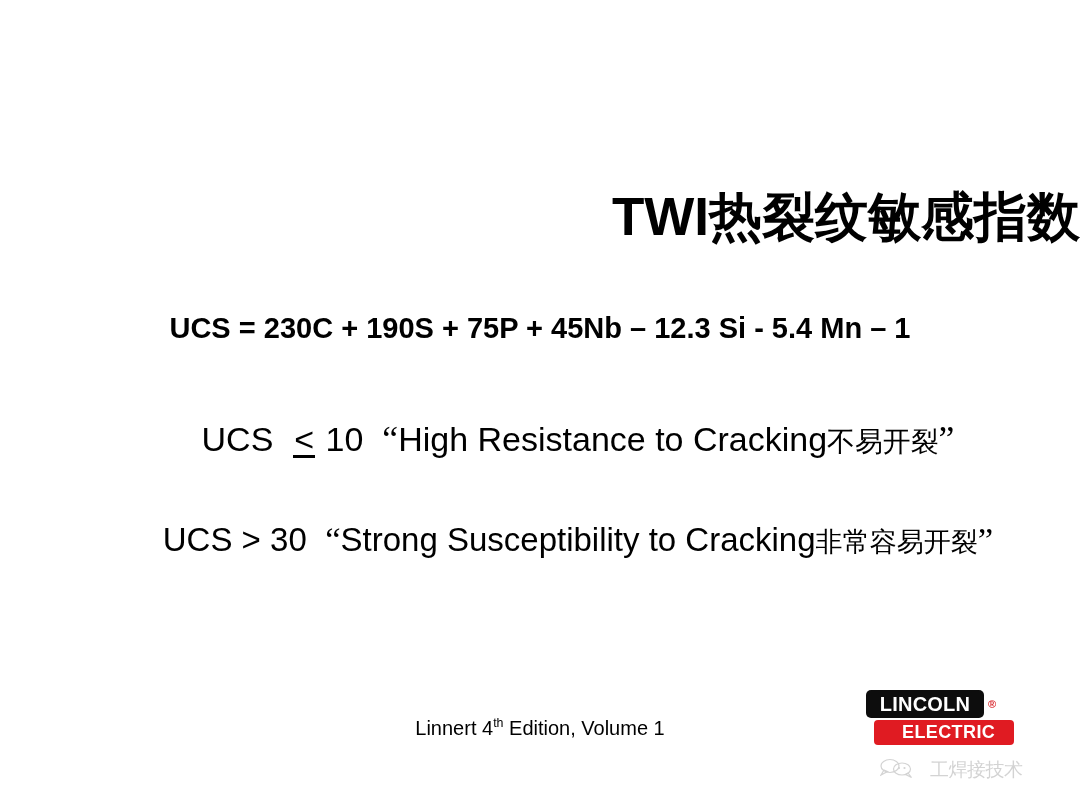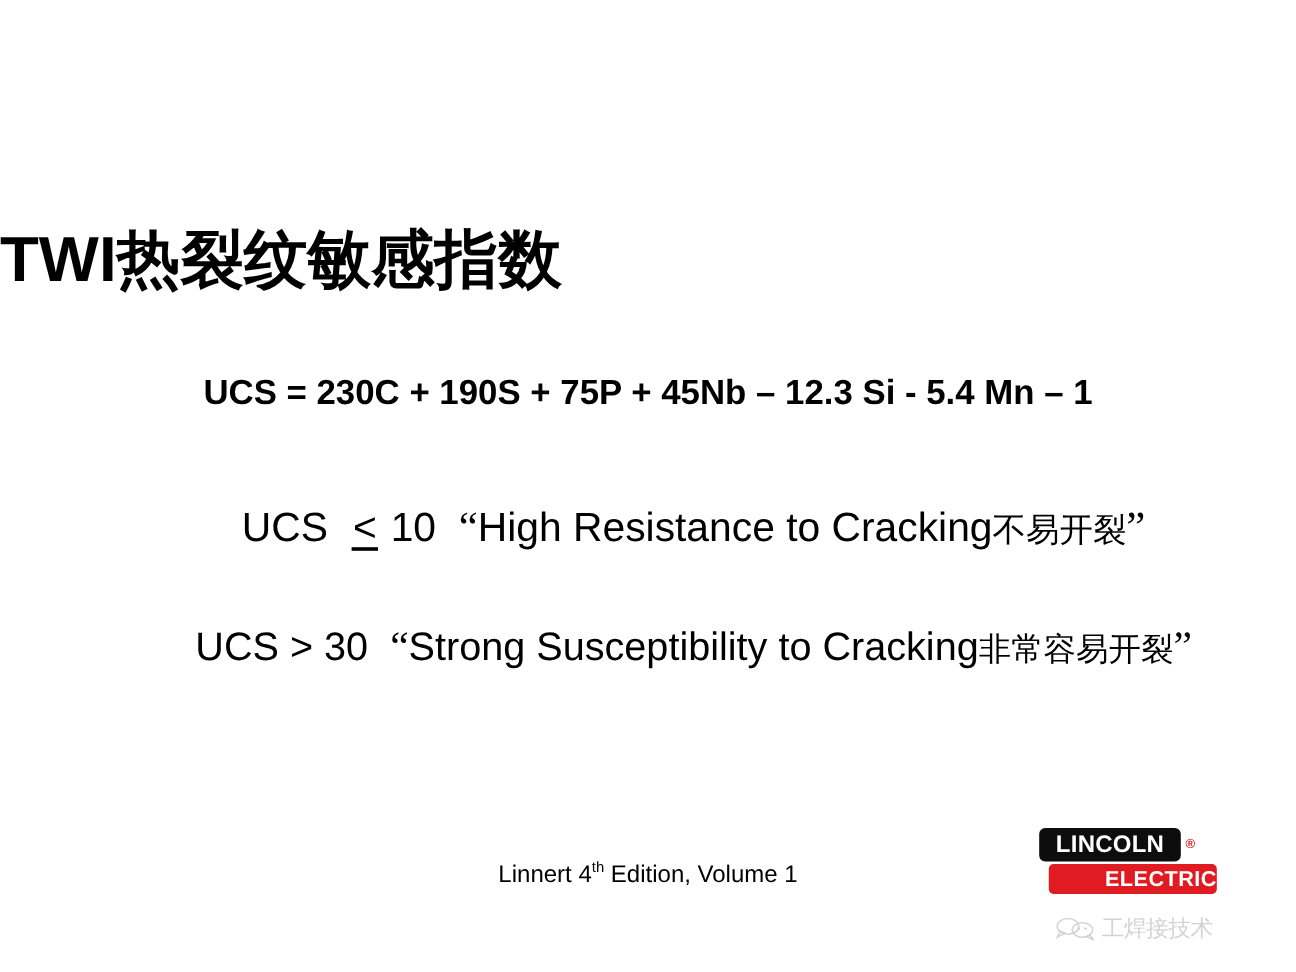--- a/index.html
+++ b/index.html
@@ -33,21 +33,21 @@
     font-weight: bold;
     letter-spacing: -0.5px;
     line-height: 1.0;
     white-space: nowrap;
   }
   .title-line-2 {
     position: absolute;
     top: 190px;
     left: 0;
     width: 1080px;
-    text-align: left;
+    text-align: right;
     font-size: 53px;
     font-weight: bold;
     line-height: 1.0;
     white-space: nowrap;
   }
   .title-line-2 .cjk {
     font-family: "DejaVu Sans", "Liberation Sans", sans-serif;
     font-weight: bold;
   }
 
@@ -171,38 +171,38 @@
     background: #e01b22;
     border-radius: 4px;
   }
   .logo-bottom-text {
     position: absolute;
     left: 8px;
     top: 30px;
     width: 140px;
     height: 32px;
     line-height: 25px;
-    text-align: right;
+    text-align: left;
     color: #ffffff;
     font-size: 18px;
     font-weight: bold;
     letter-spacing: 0.4px;
     font-family: "Liberation Sans", sans-serif;
+    padding-left: 28px;
   }
 
   
   .watermark {
     position: absolute;
     left: 880px;
     top: 757px;
     width: 200px;
     height: 34px;
     display: flex;
-    align-items: center;
-    gap: 4px;
+    gap: 16px;
     opacity: 0.38;
   }
   .watermark-icon {
     width: 34px;
     height: 22px;
     flex: 0 0 auto;
   }
   .watermark-text {
     font-family: "DejaVu Sans", "Liberation Sans", sans-serif;
     font-size: 19px;

